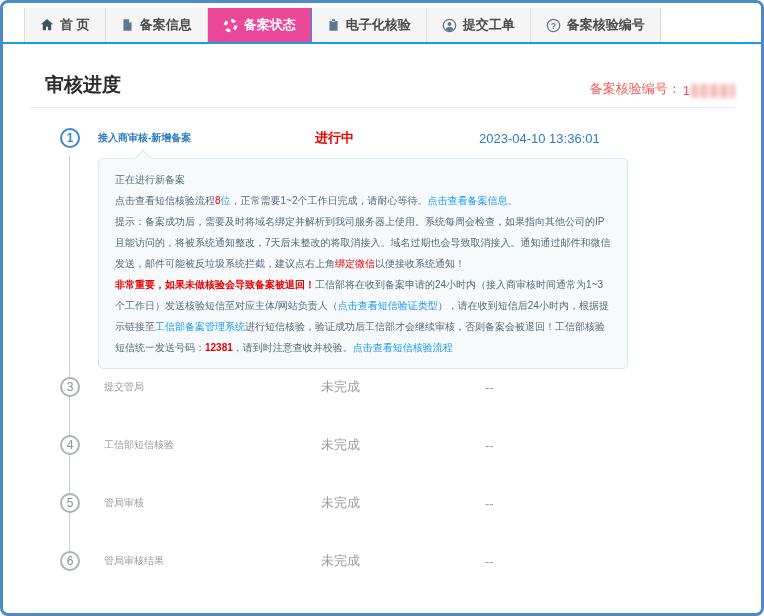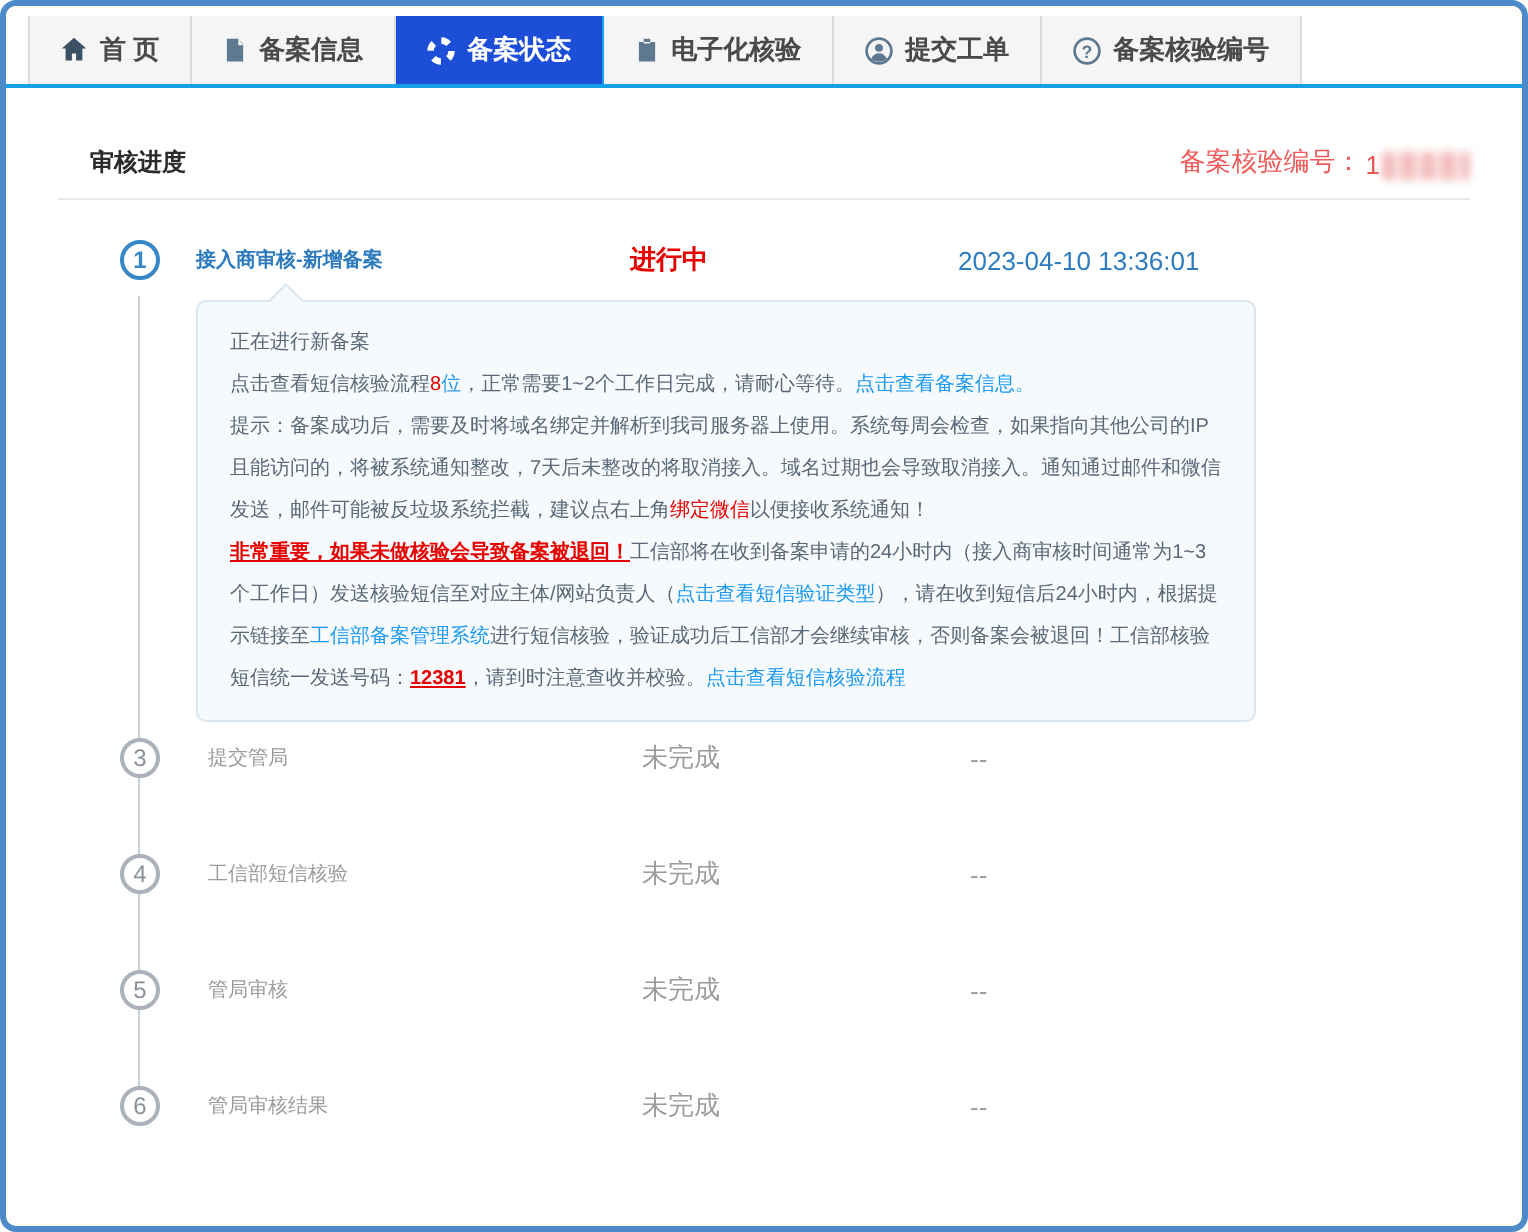--- a/index.html
+++ b/index.html
@@ -6,41 +6,41 @@
   html,body { background:#fff; }
   body { font-family: "Liberation Sans", "DejaVu Sans", sans-serif; }
   .page {
     width: 764px; height: 616px;
     border: 3px solid #4d8bc8; border-radius: 8px;
     background: #fff; overflow: hidden; position: relative;
   }
   
   .navbar {
     display: flex; align-items: flex-end;
-    padding: 5px 0 0 11px;
+    padding: 5px 0 0 21px;
     border-bottom: 2px solid #14a0e8;
     background: #fff;
   }
   .tab {
     display: flex; align-items: center; gap: 6px;
     height: 34px; padding: 0 15px;
     background: #f5f5f5;
     border-right: 1px solid #dcdcdc;
     font-size: 13px; font-weight: bold; color: #4a4a4a;
     cursor: pointer; white-space: nowrap;
   }
   .tab:first-child { border-left: 1px solid #dcdcdc; }
   .tab .ticon { display: inline-flex; color: #5e7890; }
   .tab.home .ticon { color: #3d5166; }
-  .tab.active { background: #1d4ed8; color: #fff; border-color: #14a0e8; }
+  .tab.active { background: #ec4899; color: #fff; border-color: #14a0e8; }
   .tab.active .ticon { color: #fff; }
   
   .content { padding: 0 26px; }
   .head-row { display: flex; justify-content: space-between; align-items: flex-end; margin-top: 28px; }
-  .page-title { font-size: 12px; font-weight: bold; color: #2b2b2b; margin-left: 16px; }
+  .page-title { font-size: 19px; font-weight: bold; color: #2b2b2b; margin-left: 16px; }
   .verify { font-size: 13px; color: #ef5b5b; display: flex; align-items: flex-end; }
   .verify .num1 { color: #e85555; margin-left: 2px; }
   .redact {
     display: inline-block; width: 44px; height: 14px; margin-left: 1px;
     background: repeating-linear-gradient(90deg,#f3b9b9 0 6px,#fbe3e3 6px 10px);
     filter: blur(2px); border-radius: 2px;
   }
   .rule { border-bottom: 1px solid #eaeaea; margin-top: 9px; }
   
   .timeline { position: relative; margin-top: 20px; padding-bottom: 10px; }
@@ -70,21 +70,21 @@
     background: #f7fafc; border: 1px solid #dbe6ef; border-radius: 5px;
     padding: 10px 16px; font-size: 10px; line-height: 21px; color: #5a6978;
   }
   .notice .notch {
     position: absolute; top: -7px; left: 38px; width: 12px; height: 12px;
     background: #f7fafc; border-left: 1px solid #dbe6ef; border-top: 1px solid #dbe6ef;
     transform: rotate(45deg);
   }
   .seg-normal { color: #5a6978; }
   .seg-red { color: #e60000; }
-  .seg-redbold { color: #e60000; font-weight: bold; text-decoration: underline; }
+  .seg-redbold { color: #e60000; font-weight: bold; }
   .seg-blue { color: #2e9aef; }
   .seg-link { color: #1b9aef; cursor: pointer; }
 </style>
 </head>
 <body>
 
 <div class="page">
 
   <div class="navbar">
     <div class="tab home">

